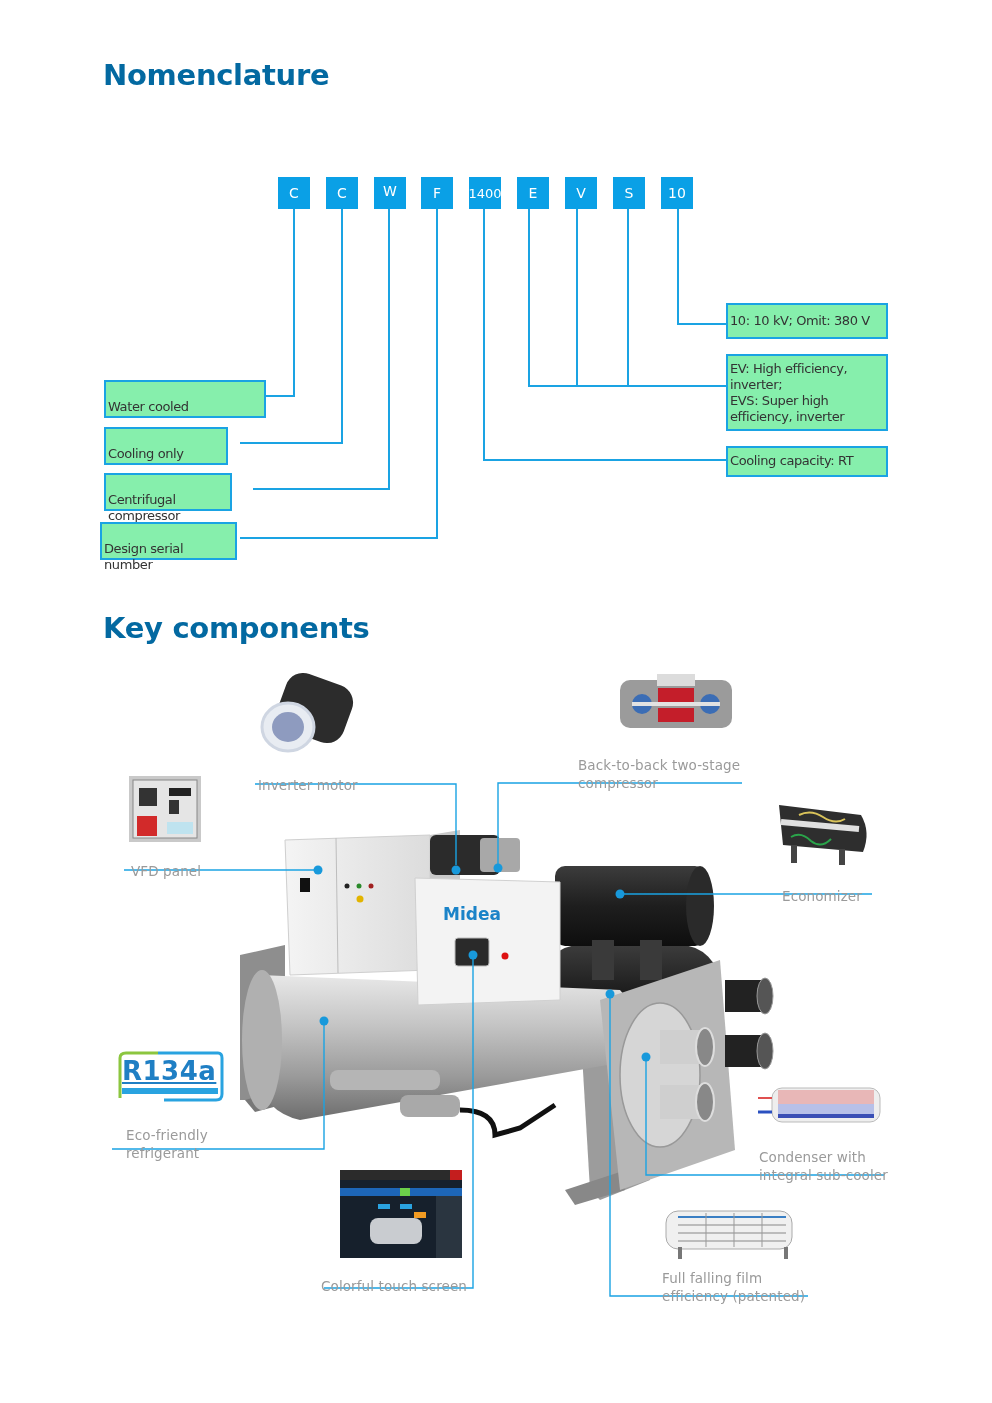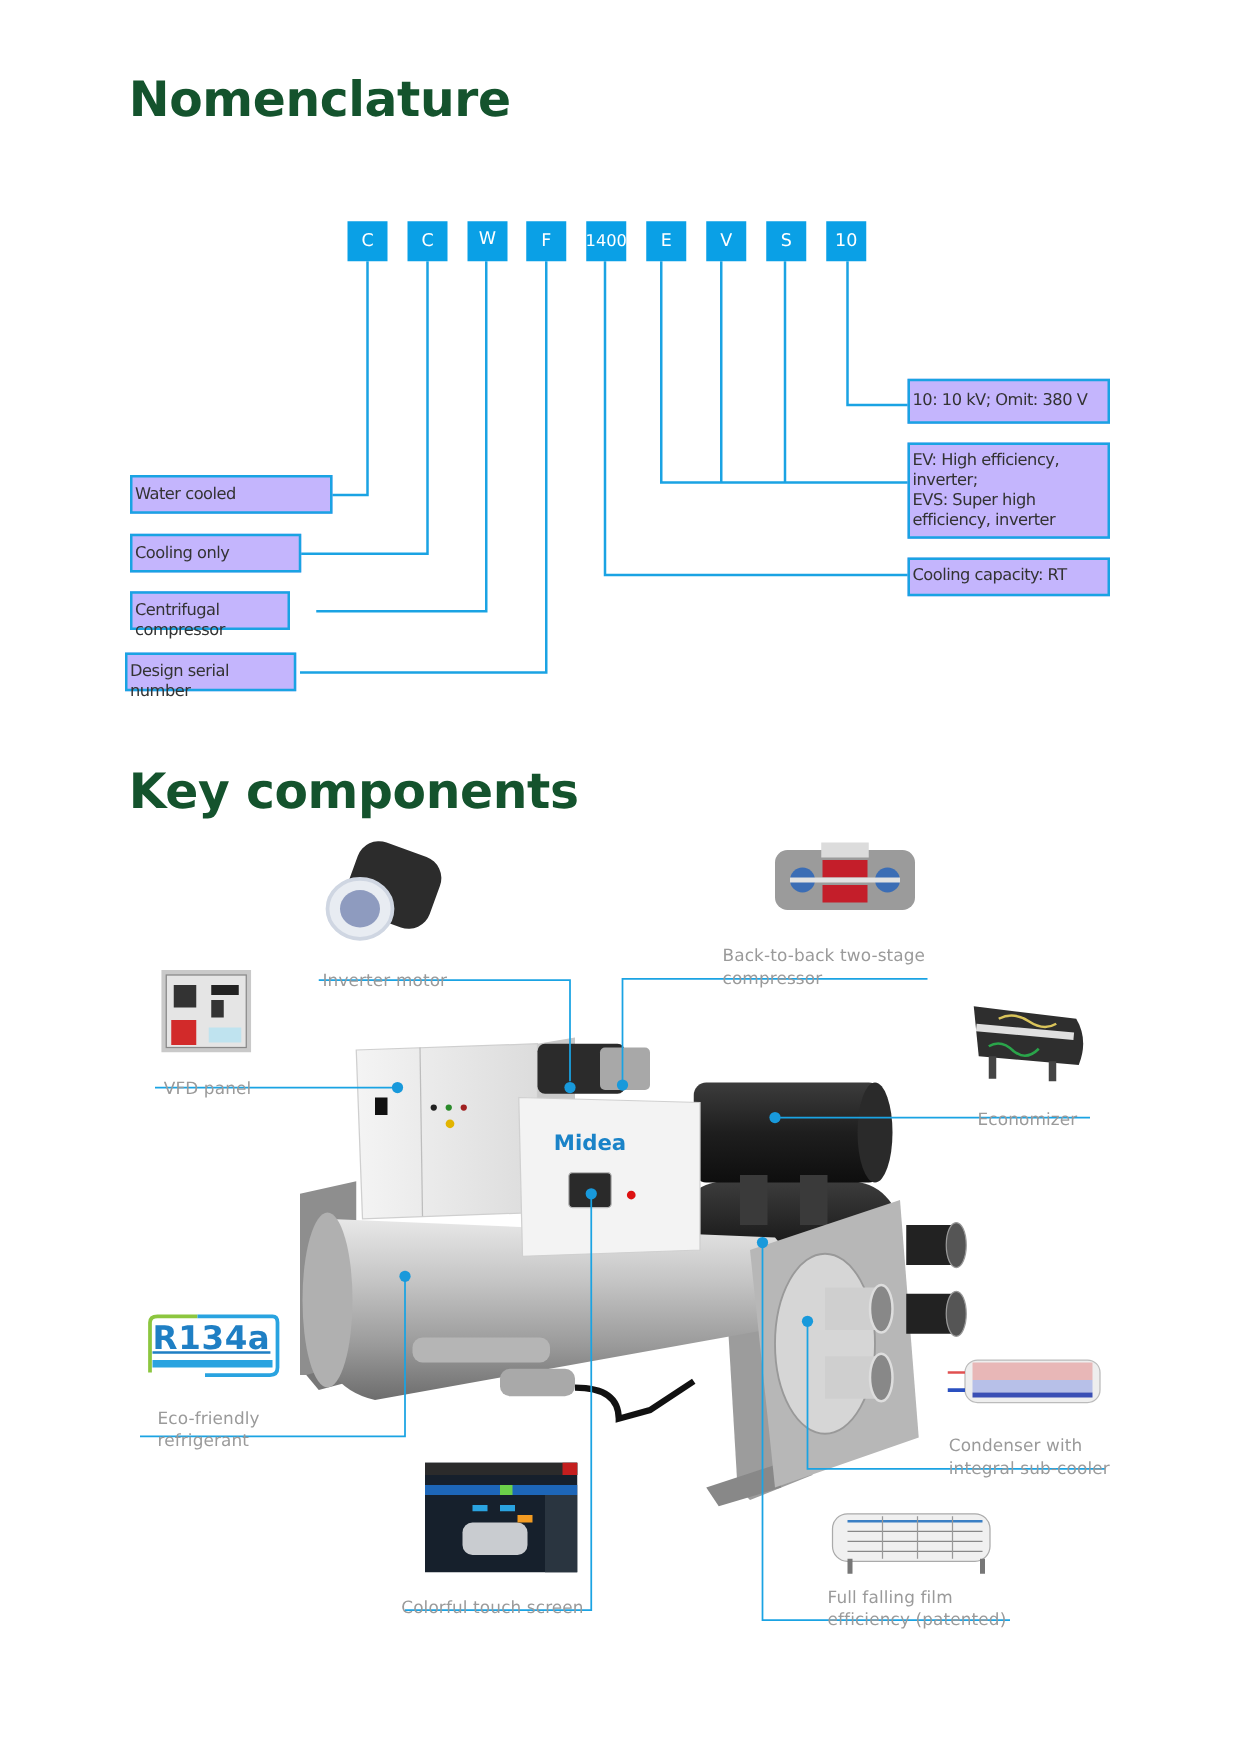--- a/index.html
+++ b/index.html
@@ -2,39 +2,39 @@
 <html><head>
 <meta charset="utf-8">
 <style>
   * { box-sizing: border-box; margin: 0; padding: 0; }
   html, body { width: 992px; height: 1403px; background: #ffffff; overflow: hidden; }
   body { position: relative; font-family: "Liberation Sans", sans-serif; color: #3a3a3a; }
 
   .section-title {
     position: absolute; left: 103px;
     font-family: "DejaVu Sans", sans-serif; font-weight: bold;
-    font-size: 39px; color: #14532d; letter-spacing: -0.3px;
+    font-size: 29px; color: #0369a1; letter-spacing: -0.3px;
   }
   #title-nomenclature { top: 58px; }
   #title-key { top: 611px; }
 
   
   .code-box {
     position: absolute; top: 177px; width: 32px; height: 32px;
     background: #0aa0e6; color: #ffffff;
     font-family: "DejaVu Sans", sans-serif; font-size: 14px;
     display: flex; align-items: center; justify-content: center;
     overflow: hidden; white-space: nowrap;
   }
   .code-box.wide { font-size: 13px; }
 
   .desc-box {
-    position: absolute; border: 2px solid #1aa3e3; background: #c4b5fd;
+    position: absolute; border: 2px solid #1aa3e3; background: #86efac;
     font-family: "DejaVu Sans", sans-serif; font-size: 13px; color: #333;
-    padding: 6px 2px; line-height: 16px; letter-spacing: -0.4px;
+    padding: 17px 2px; line-height: 16px; letter-spacing: -0.4px;
   }
 
   svg.lines { position: absolute; left: 0; top: 0; pointer-events: none; }
 
   
   .comp-label {
     position: absolute; font-family: "DejaVu Sans", sans-serif;
     font-size: 13.5px; color: #9a9a9a; line-height: 18px; letter-spacing: 0.1px; margin-top: 15px;
   }
 
@@ -63,21 +63,21 @@
     <polyline points="437,209 437,538 240,538"></polyline>
     <polyline points="484,209 484,460 728,460"></polyline>
     <polyline points="529,209 529,386 728,386"></polyline>
     <polyline points="577,209 577,386"></polyline>
     <polyline points="628,209 628,386"></polyline>
     <polyline points="678,209 678,324 728,324"></polyline>
   </g>
 </svg>
 
 <div class="desc-box" style="left:104px;top:380px;width:162px;height:31px">Water cooled</div>
-<div class="desc-box" style="left:104px;top:427px;width:137px;height:31px">Cooling only</div>
+<div class="desc-box" style="left:104px;top:427px;width:124px;height:31px">Cooling only</div>
 <div class="desc-box" style="left:104px;top:473px;width:128px;height:31px">Centrifugal compressor</div>
 <div class="desc-box" style="left:100px;top:522px;width:137px;height:31px">Design serial number</div>
 
 <div class="desc-box" style="left:726px;top:303px;width:162px;height:36px;padding-top:8px">10: 10 kV; Omit: 380 V</div>
 <div class="desc-box" style="left:726px;top:354px;width:162px;height:77px;padding-top:5px">
   <div>EV: High efficiency,</div>
   <div>inverter;</div>
   <div>EVS: Super high</div>
   <div>efficiency, inverter</div>
 </div>

